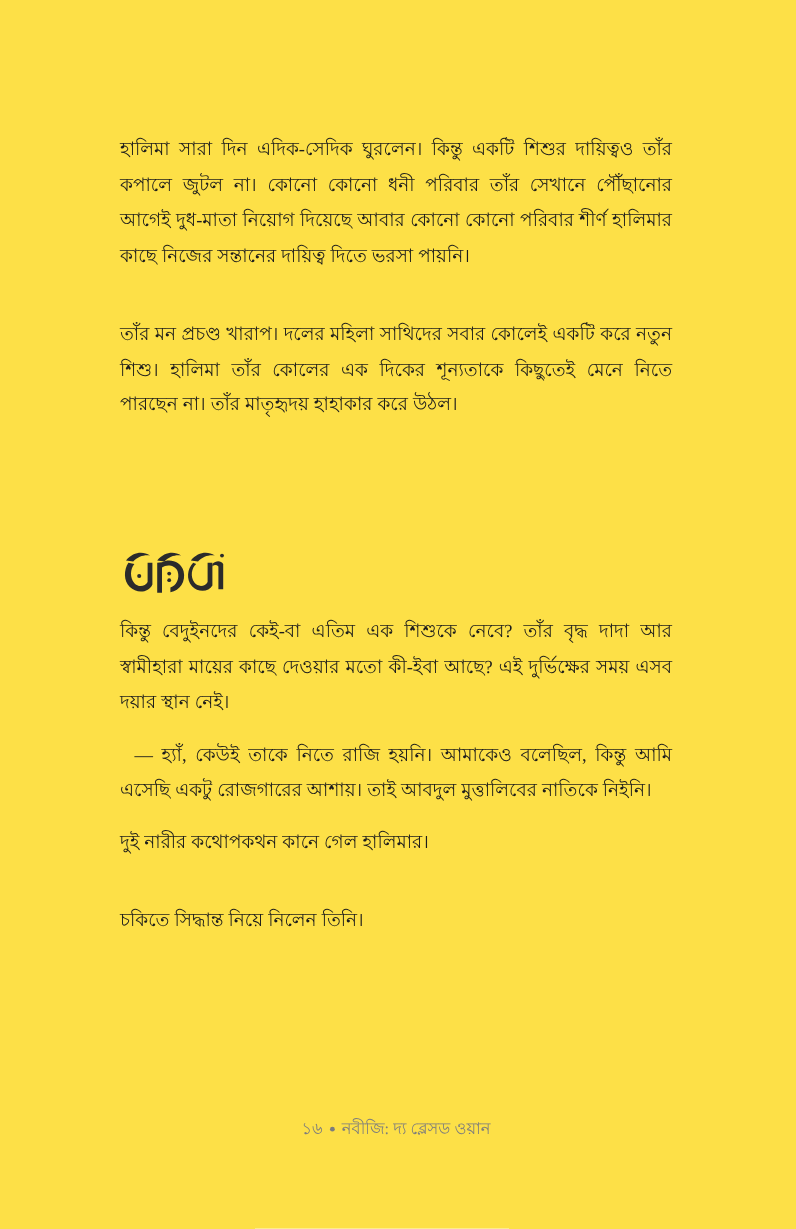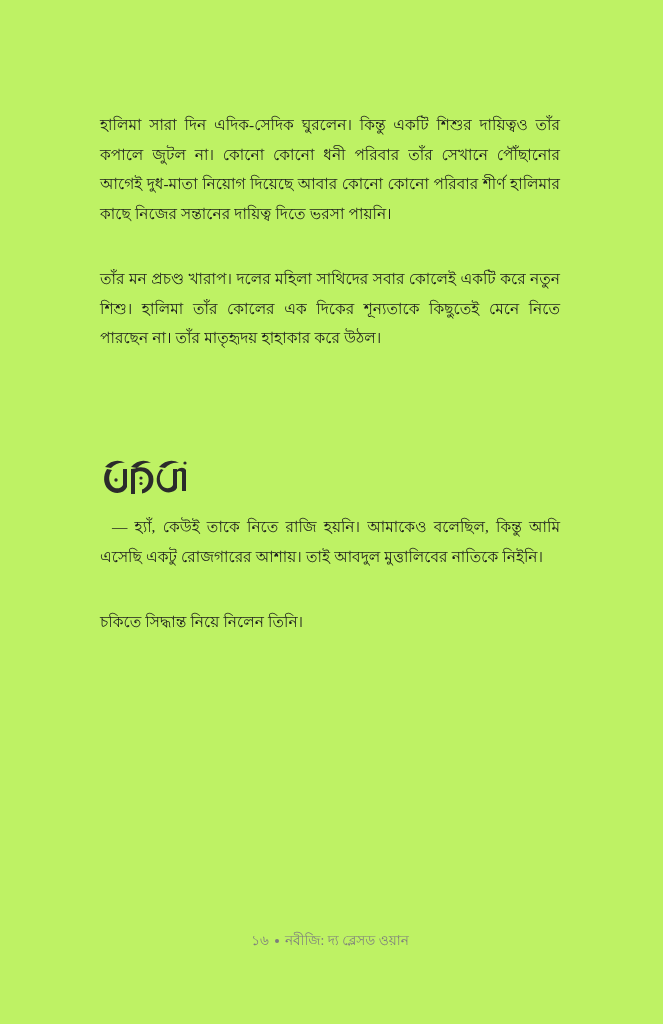--- a/index.html
+++ b/index.html
@@ -12,21 +12,21 @@
   body {
     font-family: "Liberation Serif", "DejaVu Serif", serif;
     color: #1a1a1a;
     -webkit-font-smoothing: antialiased;
   }
 
   .page {
     position: relative;
     width: 663px;
     height: 1024px;
-    background: #bef264;
+    background: #fde047;
     overflow: hidden;
     box-sizing: border-box;
   }
 
   
   .text-column {
     position: absolute;
     left: 100px;
     top: 110px;
     width: 460px;
@@ -142,21 +142,23 @@
           <path d="M118 30 C 130 16, 146 14, 158 22 C 150 20, 138 23, 130 32 Z"></path>
           <path d="M122 34 C 112 44, 110 62, 120 73 C 130 84, 148 83, 154 72 L 154 34 L 146 34 L 146 66 C 142 74, 130 75, 124 67 C 117 57, 119 43, 127 36 Z"></path>
           <path d="M154 36 C 160 30, 168 30, 172 36 L 172 78 L 164 78 L 164 40 C 161 37, 157 37, 154 40 Z"></path>
           <circle cx="170" cy="22" r="3.2"></circle>
         </g>
       </svg>
     </span>
   </div>
 
   <div class="text-column-two">
+    <p class="para">কিন্তু বেদুইনদের কেই-বা এতিম এক শিশুকে নেবে? তাঁর বৃদ্ধ দাদা আর স্বামীহারা মায়ের কাছে দেওয়ার মতো কী-ইবা আছে? এই দুর্ভিক্ষের সময় এসব দয়ার স্থান নেই।</p>
     <p class="para dialogue">— হ্যাঁ, কেউই তাকে নিতে রাজি হয়নি। আমাকেও বলেছিল, কিন্তু আমি এসেছি একটু রোজগারের আশায়। তাই আবদুল মুত্তালিবের নাতিকে নিইনি।</p>
+    <p class="para">দুই নারীর কথোপকথন কানে গেল হালিমার।</p>
     <p class="para">চকিতে সিদ্ধান্ত নিয়ে নিলেন তিনি।</p>
   </div>
 
   <div class="footer">
     <span class="page-number">১৬</span>
     <span class="sep-dot"></span>
     <span class="book-title">নবীজি: দ্য ব্লেসড ওয়ান</span>
   </div>
 
 </div>

